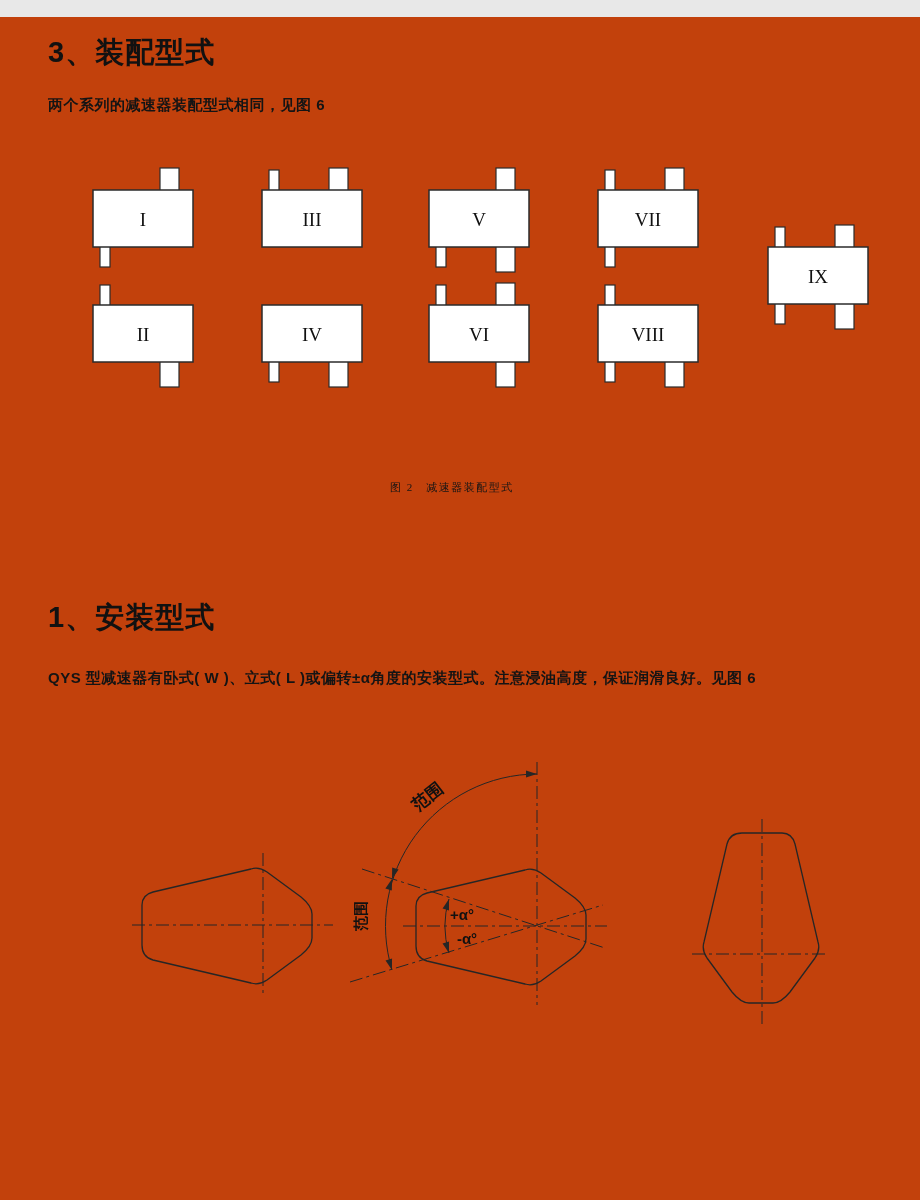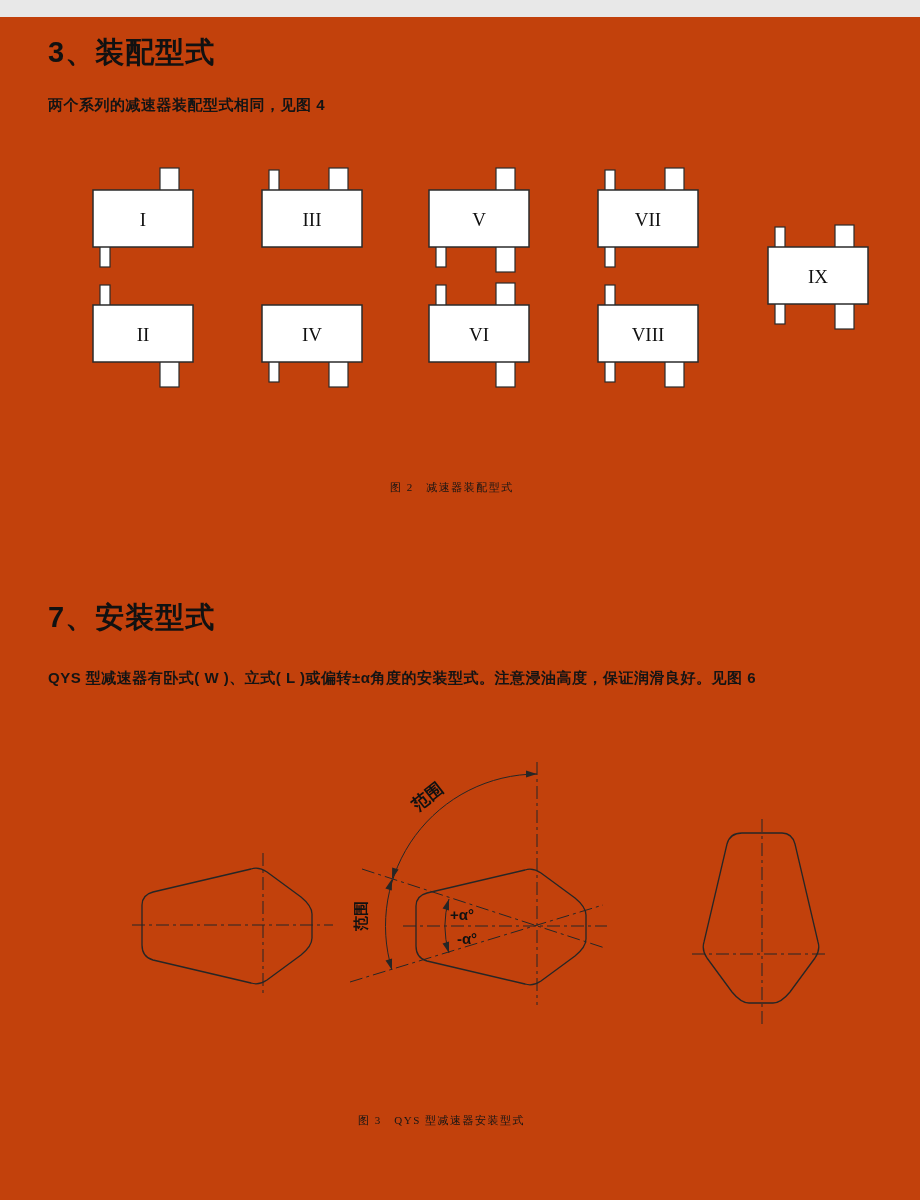--- a/index.html
+++ b/index.html
@@ -23,21 +23,21 @@
   svg{position:absolute;left:0;top:0;}
   svg text{font-family:"Liberation Sans",sans-serif;}
   .fig-label{font-family:"Liberation Serif",serif;font-size:19px;fill:#111;}
 </style>
 </head>
 <body>
 
 <div id="page">
 
   <h1 class="sec abs" style="left:48px;top:16px;">3、装配型式</h1>
-  <p class="body abs" style="left:48px;top:79px;">两个系列的减速器装配型式相同，见图 4</p>
+  <p class="body abs" style="left:48px;top:79px;">两个系列的减速器装配型式相同，见图 6</p>
 
   <svg width="920" height="1200" viewBox="0 0 920 1200">
 
     <g id="fig2-units">
         <g>
           <rect x="160" y="151" width="19" height="24" fill="#fff" stroke="#2b2b2b" stroke-width="1.2"></rect>
           <rect x="100" y="228" width="10" height="22" fill="#fff" stroke="#2b2b2b" stroke-width="1.2"></rect>
           <rect x="93" y="173" width="100" height="57" fill="#fff" stroke="#2b2b2b" stroke-width="1.5"></rect>
           <text x="143" y="208.5" text-anchor="middle" class="fig-label">I</text>
         </g>
@@ -137,17 +137,16 @@
         <text transform="translate(431,784) rotate(-38)" text-anchor="middle" font-size="17">范围</text>
         <text transform="translate(366,899) rotate(-90)" text-anchor="middle" font-size="15">范围</text>
         <text x="462" y="903" text-anchor="middle" font-size="15">+α°</text>
         <text x="467" y="927" text-anchor="middle" font-size="15">-α°</text>
       </g>
     </g>
   </svg>
 
   <div class="caption abs" style="left:390px;top:463px;">图 2　减速器装配型式</div>
 
-  <h1 class="sec abs" style="left:48px;top:581px;">7、安装型式</h1>
+  <h1 class="sec abs" style="left:48px;top:581px;">1、安装型式</h1>
   <p class="body abs" style="left:48px;top:652px;">QYS 型减速器有卧式( W )、立式( L )或偏转±α角度的安装型式。注意浸油高度，保证润滑良好。见图 6</p>
 
-  <div class="caption abs" style="left:358px;top:1096px;">图 3　QYS 型减速器安装型式</div>
 </div>
 
 </body></html>

